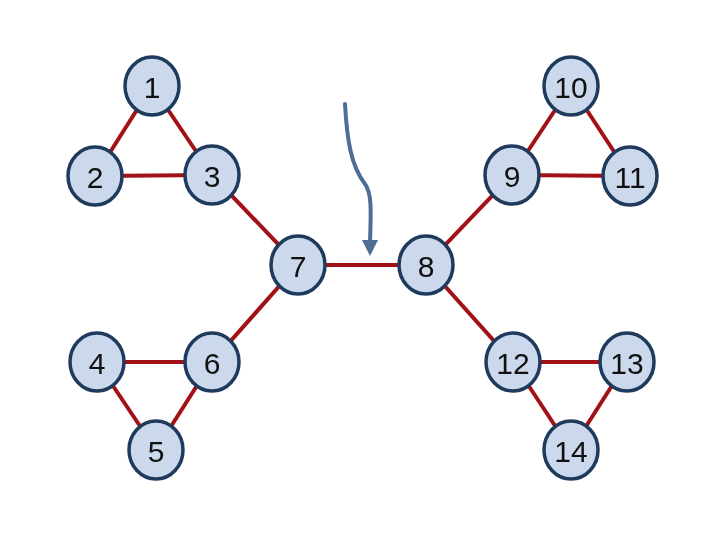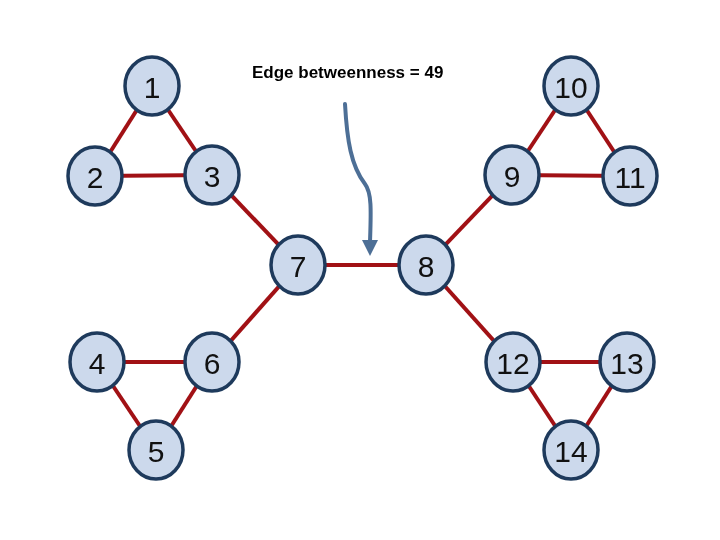--- a/index.html
+++ b/index.html
@@ -115,14 +115,13 @@
         <g>
           <ellipse cx="571" cy="450" rx="27" ry="29" fill="#ccd9ec" stroke="#1e3a5c" stroke-width="3.5"></ellipse>
           <text x="571" y="450" text-anchor="middle" dominant-baseline="central" dy="1" fill="#111111" font-size="30" class="node-label">14</text>
         </g>
       </g>
     <g id="arrow-layer">
         <path d="M 345 104 C 347 140, 351 166, 365 184 C 372 193, 371 212, 370 242" fill="none" stroke="#4d6f96" stroke-width="4" stroke-linecap="round"></path>
         <polygon points="370,256 362,240 378,240" fill="#4d6f96"></polygon>
       </g>
   </svg>
-  <div id="annotation-label">Edge betweenness = 49</div>
 </div>
 
 </body></html>

